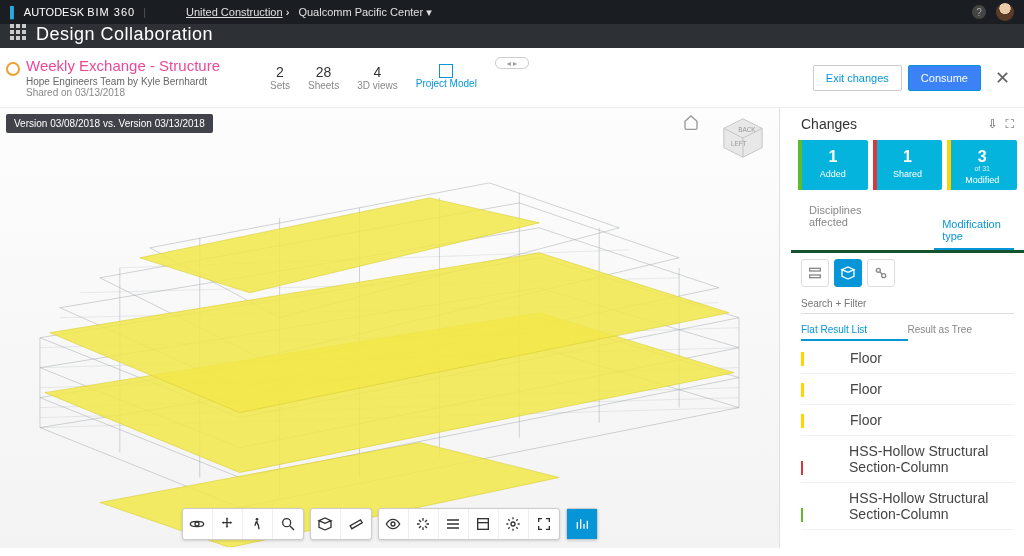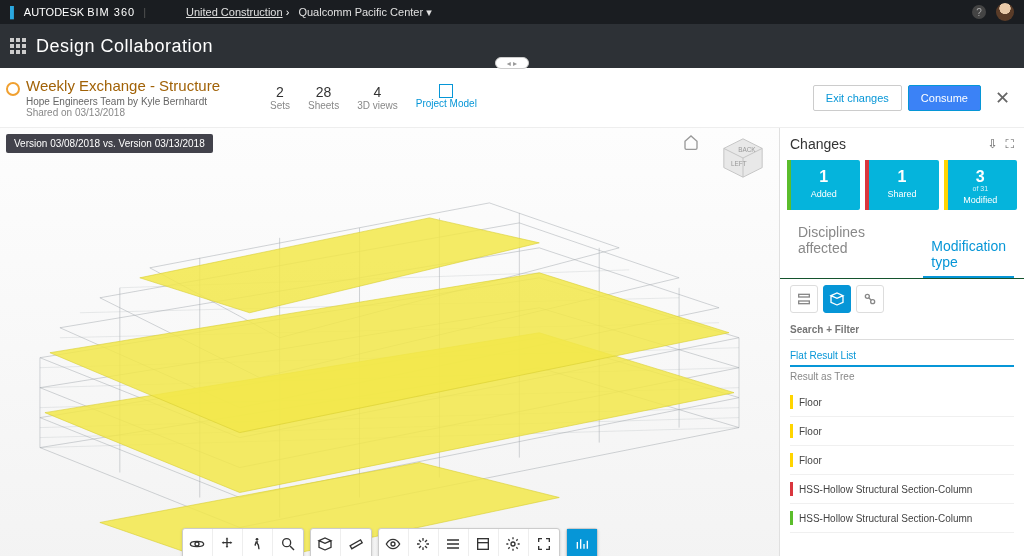--- a/index.html
+++ b/index.html
@@ -10,32 +10,32 @@
 .topbar .logo { font-weight: bold; color: #2aa8e0; margin-right: 6px; }
 .topbar .prod { font-weight: 300; letter-spacing: 1px; }
 .topbar .sep { margin: 0 8px; color: #555; }
 .topbar .crumb { color: #e0e0e0; text-decoration: underline; cursor: pointer; margin-left: 32px; }
 .topbar .crumb2 { color: #e0e0e0; margin-left: 6px; cursor: pointer; }
 .topbar .grow { flex: 1; }
 .topbar .help { width: 14px; height: 14px; border-radius: 50%; background: #444; color: #aaa; display: flex; align-items: center; justify-content: center; font-size: 10px; margin-right: 10px; cursor: pointer; }
 .topbar .avatar { width: 18px; height: 18px; border-radius: 50%; background: radial-gradient(circle at 50% 30%, #e8c9a8 35%, #5a3c28 38%); cursor: pointer; }
 
 
-.modhead { height: 44px; background: #2d3136; color: #fff; display: flex; align-items: center; padding: 0 10px; }
+.modhead { height: 24px; background: #2d3136; color: #fff; display: flex; align-items: flex-start; padding: 0 10px; }
 .modhead .menu-icon { display: grid; grid-template-columns: repeat(3, 4px); grid-template-rows: repeat(3, 4px); gap: 2px; margin-right: 10px; cursor: pointer; }
 .modhead .menu-icon span { background: #ccc; }
 .modhead h1 { font-size: 18px; font-weight: 300; letter-spacing: 0.5px; }
 
 
 .drag-handle { position: absolute; left: 50%; top: 57px; transform: translateX(-50%); width: 34px; height: 12px; border: 1px solid #ccc; border-radius: 6px; background: #fff; display: flex; align-items: center; justify-content: center; font-size: 8px; color: #999; cursor: grab; z-index: 20; }
 
 
 .pkghead { height: 60px; background: #fff; display: flex; align-items: center; padding: 4px 14px 4px 6px; border-bottom: 1px solid #eee; position: relative; }
 .pkghead .ring { width: 14px; height: 14px; border: 2px solid #f0a030; border-radius: 50%; margin-right: 6px; margin-top: -18px; }
-.pkghead .titleblk .t { font-size: 15px; color: #a16207; }
+.pkghead .titleblk .t { font-size: 15px; color: #ec4899; }
 .pkghead .titleblk .s1 { font-size: 10px; color: #666; margin-top: 2px; }
 .pkghead .titleblk .s2 { font-size: 10px; color: #888; }
 .pkghead .stats { display: flex; margin-left: 50px; gap: 18px; }
 .pkghead .stat { text-align: center; cursor: pointer; }
 .pkghead .stat .n { font-size: 14px; color: #333; }
 .pkghead .stat .l { font-size: 10px; color: #888; text-align: center; }
 .pkghead .stat.active .n, .pkghead .stat.active .l { color: #0696d7; }
 .pkghead .stat.active .ico { width: 14px; height: 14px; margin: 0 auto; border: 1px solid #0696d7; }
 .pkghead .grow { flex: 1; }
 .pkghead .btn { border: 1px solid #ccc; background: #fff; color: #0696d7; font-size: 11px; padding: 6px 12px; border-radius: 2px; cursor: pointer; margin-left: 6px; }
@@ -55,52 +55,52 @@
 
 
 .vtoolbar { position: absolute; bottom: 8px; left: 50%; transform: translateX(-50%); display: flex; gap: 6px; z-index: 6; }
 .vtoolbar .grp { display: flex; background: #fff; border: 1px solid #ccc; border-radius: 3px; box-shadow: 0 1px 3px rgba(0,0,0,0.15); }
 .vtoolbar .tbtn { width: 30px; height: 30px; display: flex; align-items: center; justify-content: center; cursor: pointer; color: #333; border-right: 1px solid #eee; }
 .vtoolbar .tbtn:last-child { border-right: none; }
 .vtoolbar .tbtn.active { background: #0696d7; color: #fff; }
 .vtoolbar .tbtn svg { width: 16px; height: 16px; }
 
 
-.panel { width: 245px; border-left: 1px solid #e0e0e0; background: #fff; display: flex; flex-direction: column; }
+.panel { width: 245px; border-left: 1px solid #e0e0e0; background: #fff; display: flex; flex-direction: column; padding-left: 11px; }
 .panel .phead { display: flex; align-items: center; padding: 8px 10px; }
 .panel .phead .pt { font-size: 14px; color: #333; flex: 1; }
 .panel .phead .picon { cursor: pointer; color: #555; margin-left: 8px; font-size: 12px; }
 .cards { display: flex; gap: 5px; padding: 0 7px 8px; }
 .card { flex: 1; height: 50px; border-radius: 2px; color: #fff; text-align: center; padding-top: 8px; cursor: pointer; position: relative; }
 .card .cn { font-size: 16px; font-weight: 600; }
 .card .csub { font-size: 7px; opacity: .85; margin-top: -1px; }
 .card .cl { font-size: 9px; margin-top: 3px; }
 .card .edge { position: absolute; left: 0; top: 0; bottom: 0; width: 4px; }
 .card.added { background: #05b4dc; } .card.added .edge { background: #5bbd2b; }
 .card.removed { background: #05b4dc; } .card.removed .edge { background: #d9363e; }
 .card.modified { background: #05b4dc; } .card.modified .edge { background: #ffd500; }
 
-.tabs1 { display: flex; font-size: 14px; color: #888; border-bottom: 1px solid #14532d; padding: 0 10px; gap: 44px; }
+.tabs1 { display: flex; font-size: 11px; color: #888; border-bottom: 3px solid #14532d; padding: 0 10px; gap: 44px; }
 .tabs1 .t { padding: 6px 8px; cursor: pointer; }
 .tabs1 .t.active { color: #0696d7; border-bottom: 2px solid #0696d7; margin-top: 14px; }
 
 .filterrow { display: flex; gap: 5px; padding: 6px 10px; }
 .filterrow .fb { width: 28px; height: 28px; border: 1px solid #ddd; border-radius: 3px; cursor: pointer; display:flex; align-items:center; justify-content:center; color:#888; }
 .filterrow .fb.active { background: #0696d7; border-color: #0696d7; color: #fff; }
 .filterrow .fb svg { width: 16px; height: 16px; }
 
 .search { margin: 0 10px; }
-.search input { width: 100%; border: none; border-bottom: 1px solid #ddd; font-size: 10px; padding: 4px 0; outline: none; color: #666; font-weight: bold; }
-
-.tabs2 { display: flex; font-size: 10px; color: #888; padding: 6px 10px 0; flex-direction: column; }
+.search input { width: 100%; border: none; border-bottom: 1px solid #ddd; font-size: 10px; padding: 4px 0; outline: none; color: #666; }
+
+.tabs2 { display: flex; font-size: 10px; color: #888; padding: 6px 10px 0; }
 .tabs2 .t { flex: 1; padding: 4px 0; cursor: pointer; text-align: left; }
 .tabs2 .t.active { color: #0696d7; border-bottom: 2px solid #0696d7; }
 
 .results { flex: 1; overflow: auto; padding: 2px 10px; }
-.result { display: flex; align-items: center; font-size: 10px; color: #444; padding: 7px 0; border-bottom: 1px solid #f0f0f0; cursor: pointer; }
+.result { display: flex; align-items: flex-end; font-size: 14px; color: #444; padding: 7px 0; border-bottom: 1px solid #f0f0f0; cursor: pointer; gap: 40px; }
 .result .bar { width: 3px; height: 14px; margin-right: 6px; }
 .result.added .bar { background: #5bbd2b; }
 .result.removed .bar { background: #d9363e; }
 .result.modified .bar { background: #ffd500; }
 </style>
 </head>
 <body>
 
 <div class="topbar">
   <span class="logo">▌</span>

